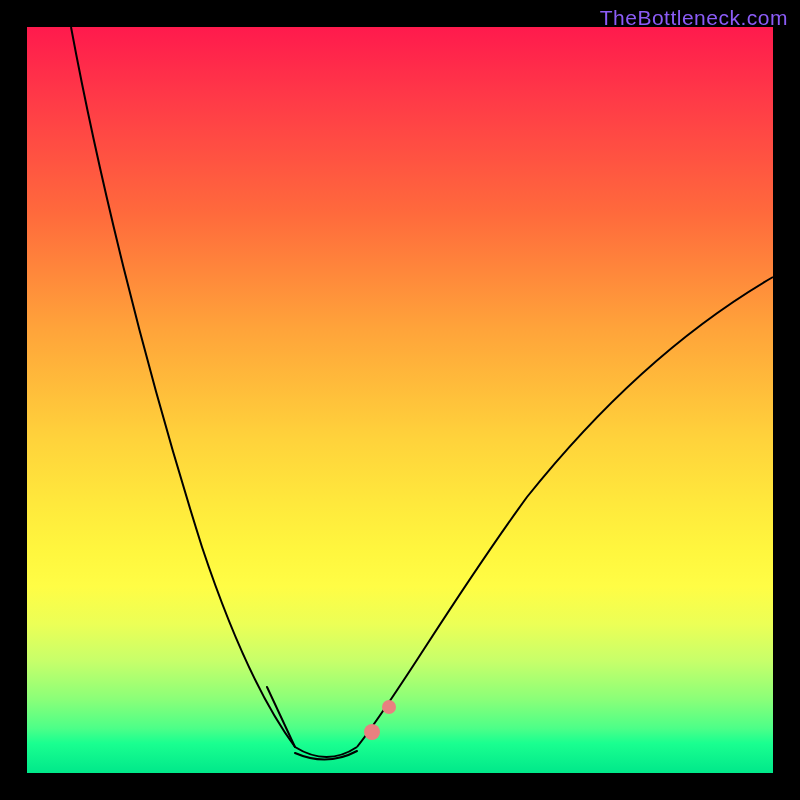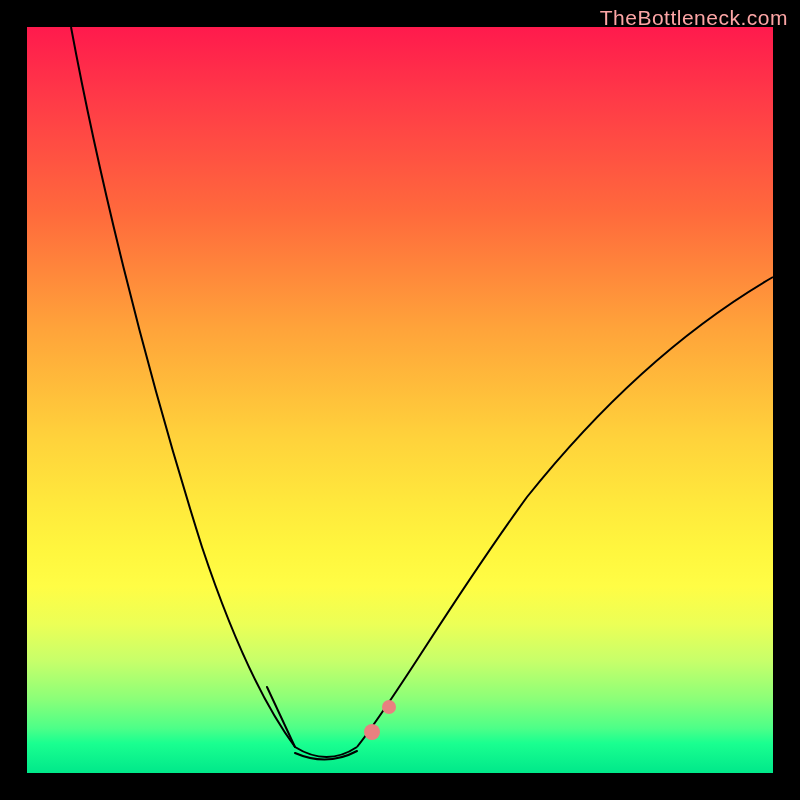--- a/index.html
+++ b/index.html
@@ -38,21 +38,21 @@
       #8cff78 90%,
       #4dff88 94%,
       #1aff90 96%,
       #00e88a 100%
     );
   }
   .watermark {
     position: absolute;
     top: 6px;
     right: 12px;
-    color: #fca5a5;
+    color: #8b5cf6;
     font-size: 21px;
     letter-spacing: 0.5px;
     font-weight: 500;
   }
   svg.curve {
     position: absolute;
     left: 27px;
     top: 27px;
     width: 746px;
     height: 746px;

